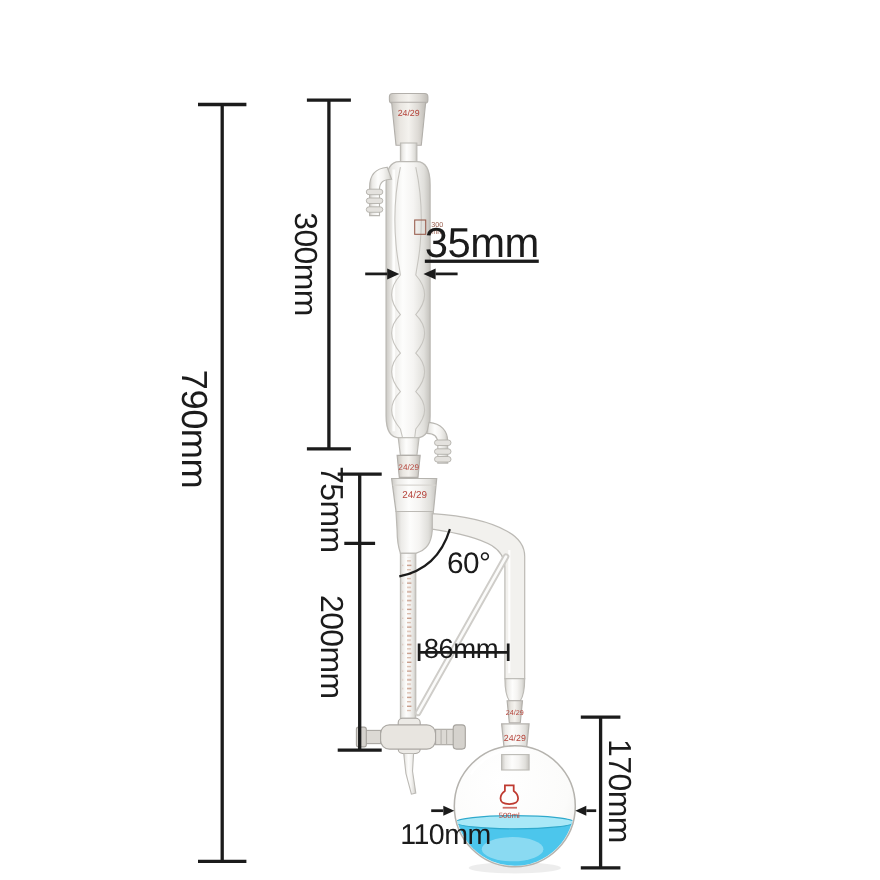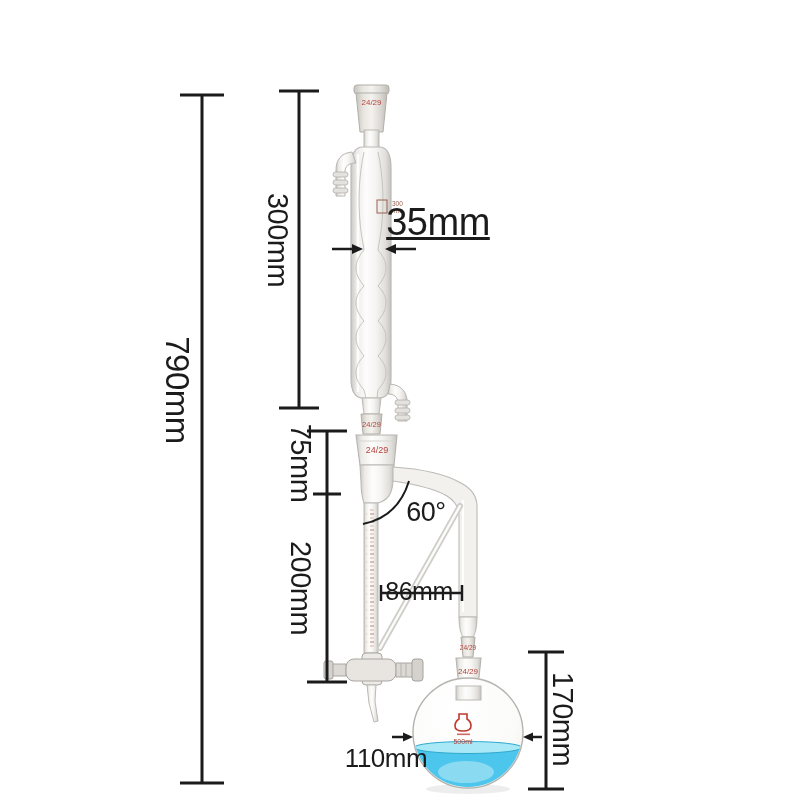--- a/index.html
+++ b/index.html
@@ -7,21 +7,21 @@
     position:relative;width:752px;height:800px;background:#ffffff;
     font-family:"Liberation Sans", sans-serif;overflow:hidden;
   }
   .stage svg{position:absolute;left:0;top:0;}
   .dim{
     position:absolute;color:#1b1b1b;white-space:nowrap;line-height:1;
     transform:translate(-50%,-50%);letter-spacing:-0.5px;
   }
   .rot{transform:translate(-50%,-50%) rotate(90deg);}
   .fs33{font-size:33px;} .fs29{font-size:29px;} .fs38{font-size:38px;}
-  .fs27{font-size:27px;} .fs25{font-size:25px;} .fs26{font-size:26px;}
+  .fs27{font-size:27px;} .fs25{font-size:25px;} .fs26{font-size:26px;margin-left:19px;}
 </style>
 </head>
 <body>
 
 <div class="stage">
 
   <svg width="800" height="800" viewBox="0 0 800 800" font-family="Liberation Sans, sans-serif">
     <defs>
       <linearGradient id="tube" x1="0" y1="0" x2="1" y2="0">
         <stop offset="0" stop-color="#cbc9c4"></stop>

